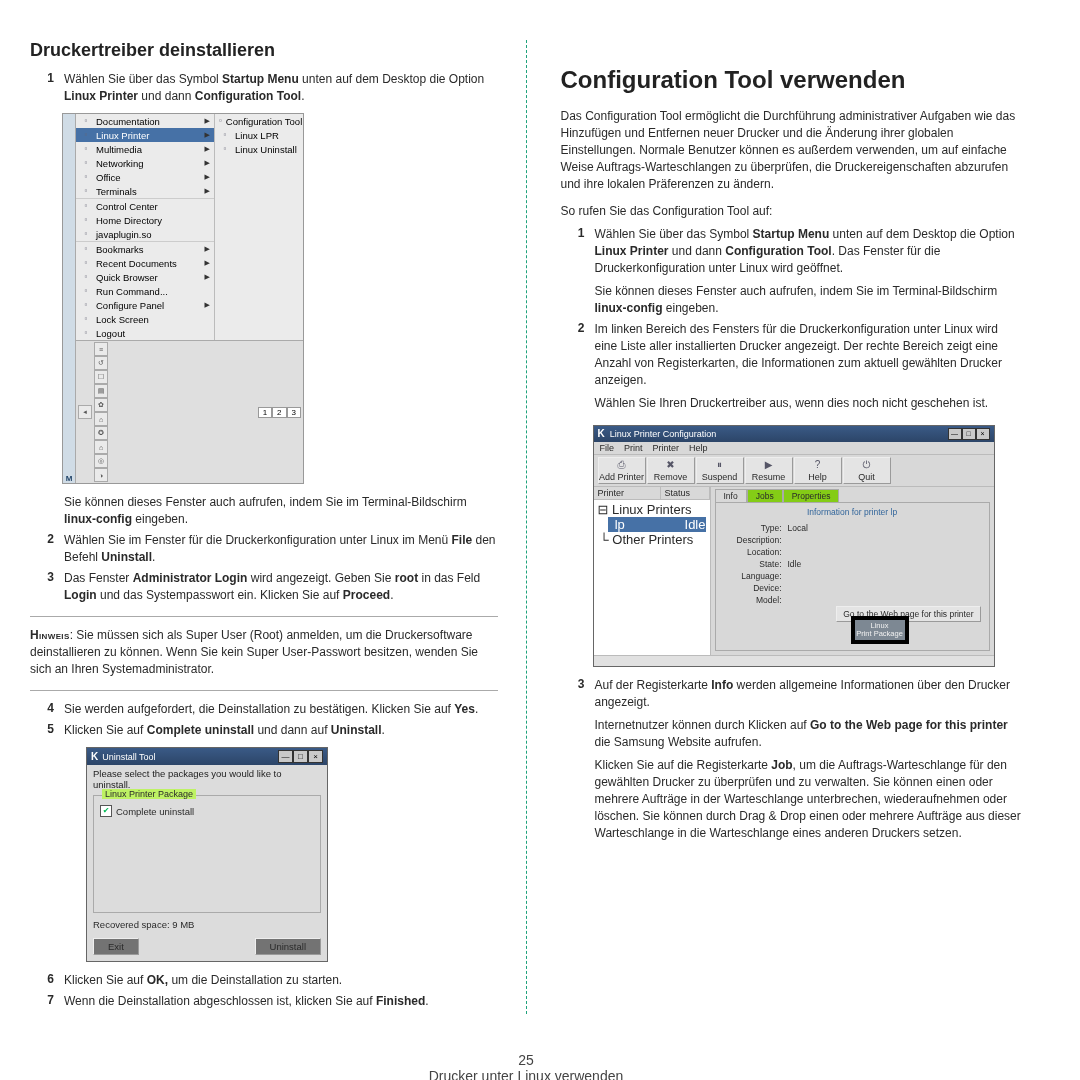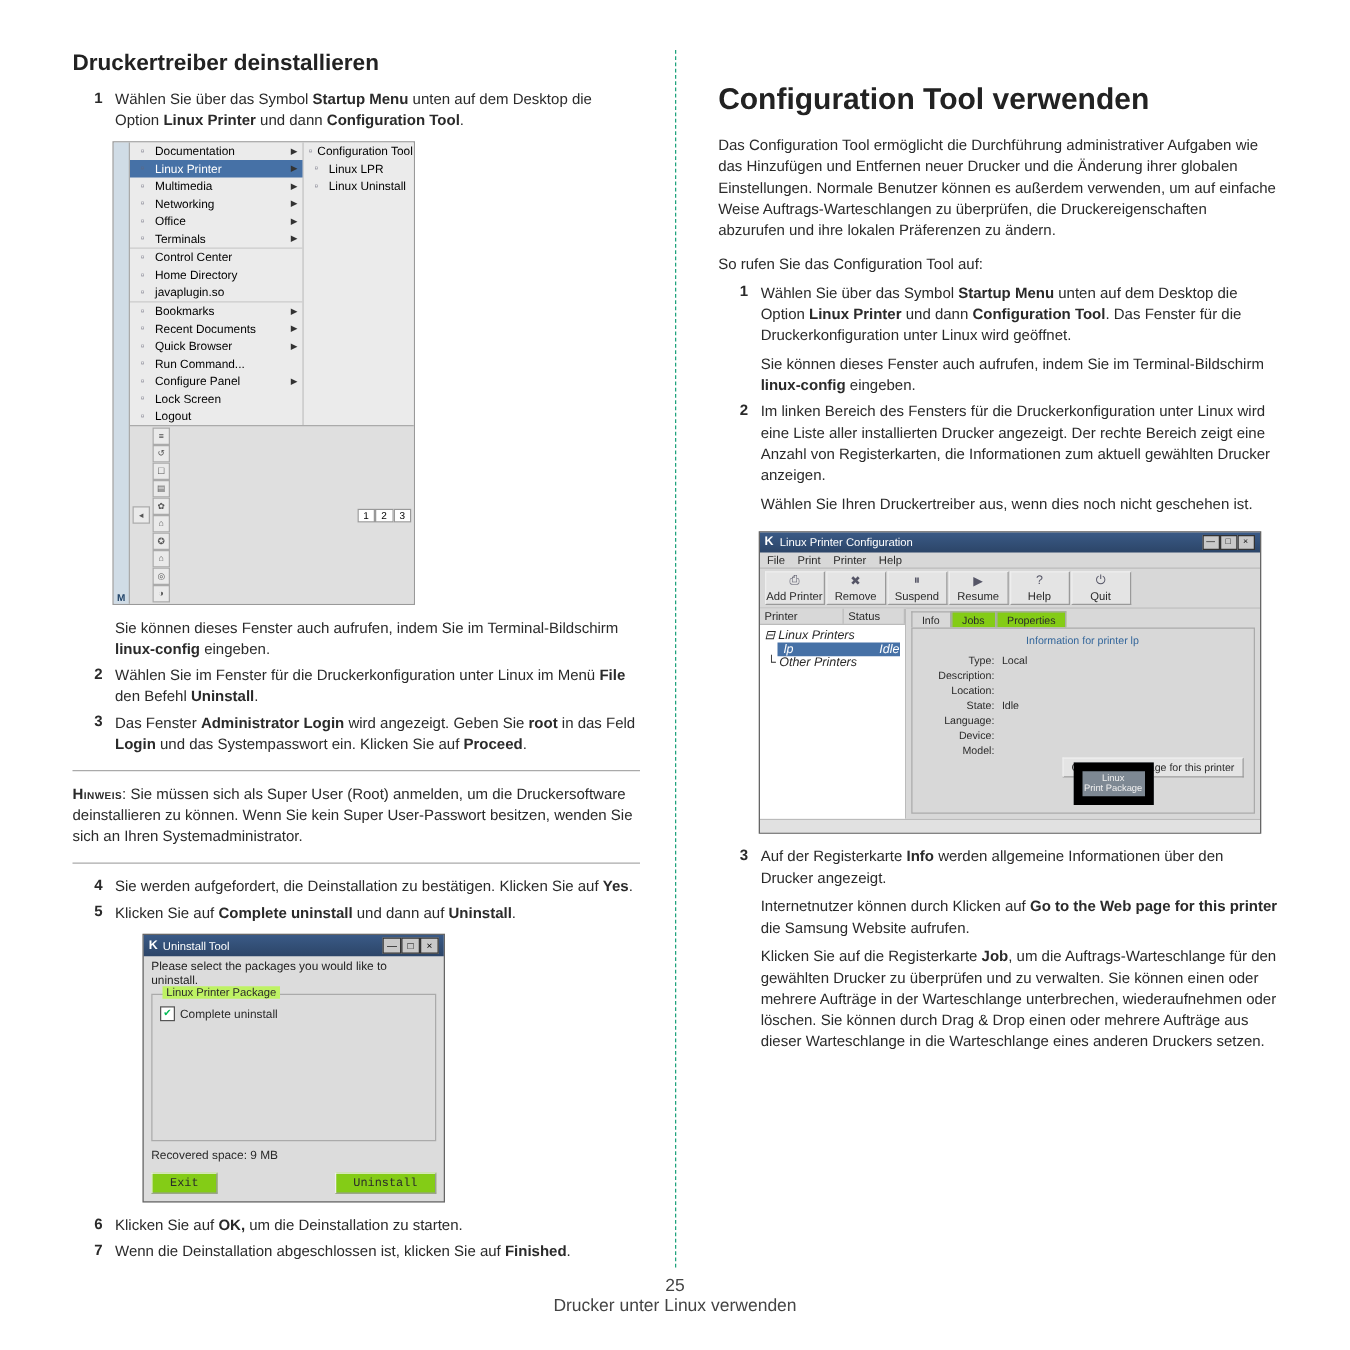--- a/index.html
+++ b/index.html
@@ -9,23 +9,24 @@
     width: 1080px;
     height: 1080px;
     background: #ffffff;
     font-family: Arial, Helvetica, sans-serif;
     color: #2a2a2a;
   }
   .page {
     width: 1080px;
     height: 780px;
     box-sizing: border-box;
-    padding: 40px 58px 20px 58px;
+    padding: 40px 58px 20px 30px;
     display: flex;
     flex-direction: column;
+    gap: 32px;
   }
   .columns {
     flex: 1 0 auto;
     display: flex;
   }
   .left-col, .right-col {
     width: 50%;
     box-sizing: border-box;
   }
   .left-col { padding-right: 28px; }
@@ -217,24 +218,23 @@
     background: #fff;
     font-size: 8px; line-height: 9px; text-align: center; color: #0b5;
   }
   .fig-win .statusline { padding: 4px 6px; }
   .fig-win .btnrow {
     display: flex;
     padding: 4px 6px 6px 6px;
   }
   .fig-win .btn {
     border: 1px outset #eee;
-    background: #84cc16;
+    background: #737373;
     padding: 2px 14px;
     font-size: 9.5px;
-    font-family: Liberation Mono, monospace;
   }
   .fig-win .btnrow .spacer { flex: 1; }
 
   
   .fig-lpc {
     width: 400px;
     margin: 12px 0 10px 32px;
     font-size: 9px;
     background: #d8d8d8;
     border: 1px solid #666;
@@ -286,23 +286,22 @@
   .fig-lpc .left .hdr {
     display: flex;
     background: #d8d8d8;
     border-bottom: 1px solid #bbb;
   }
   .fig-lpc .left .hdr .hc {
     flex: 1; border-right: 1px solid #bbb; padding: 1px 4px;
   }
   .fig-lpc .left .tree {
     padding: 2px 4px;
-    font-size: 10px;
+    font-size: 13px;
     flex: 1;
-    font-style: italic;
   }
   .fig-lpc .left .tree .sel {
     background: #4671a6; color: #fff;
     display: flex; justify-content: space-between;
   }
   .fig-lpc .right {
     flex: 1;
     background: #d8d8d8;
     display: flex; flex-direction: column;
   }
@@ -346,21 +345,21 @@
     border: 1px outset #eee;
     background: #e4e4e4;
     padding: 2px 6px;
     font-size: 8.5px;
   }
   .fig-lpc .tabbody .badge {
     position: absolute;
     right: 80px; bottom: 6px;
     width: 50px; height: 18px;
     background: #7d8893;
-    border: 7px solid #000000; color: #f0f0f0;
+    border: 4px solid #000000; color: #f0f0f0;
     font-size: 7.5px; line-height: 8px;
     text-align: center; padding-top: 2px;
   }
   .fig-lpc .statusbar {
     border-top: 1px solid #bbb;
     height: 10px;
     background: #e1e1e1;
   }
 </style>
 </head>

